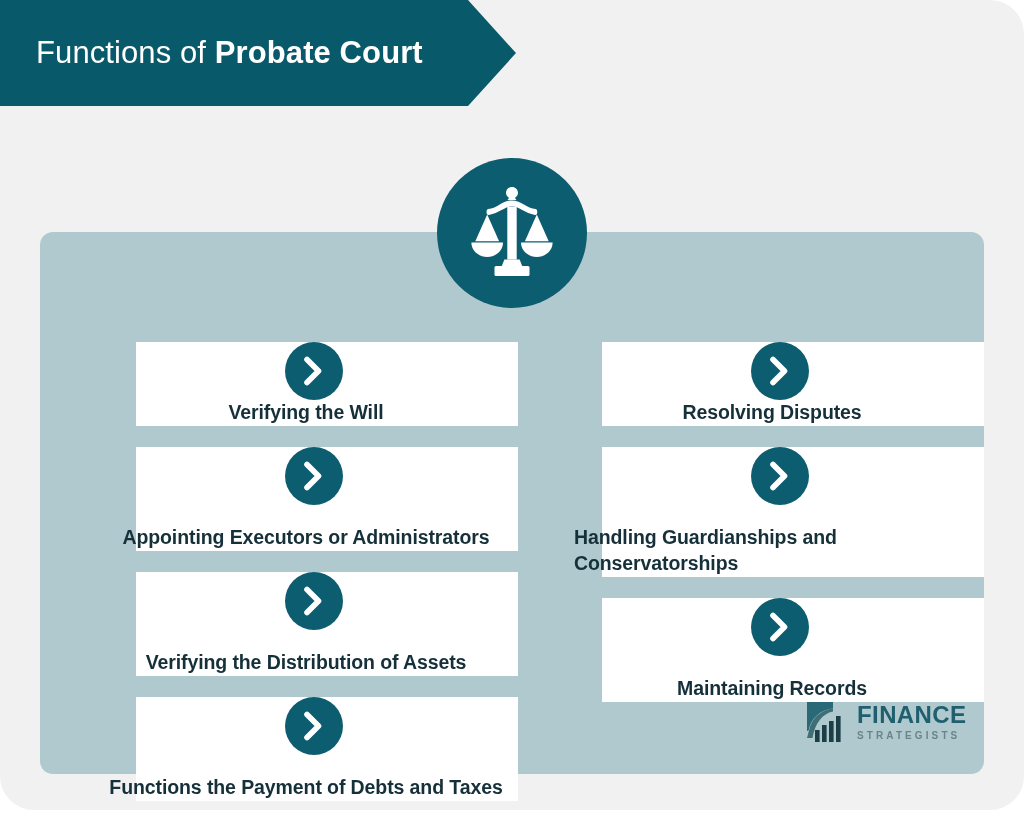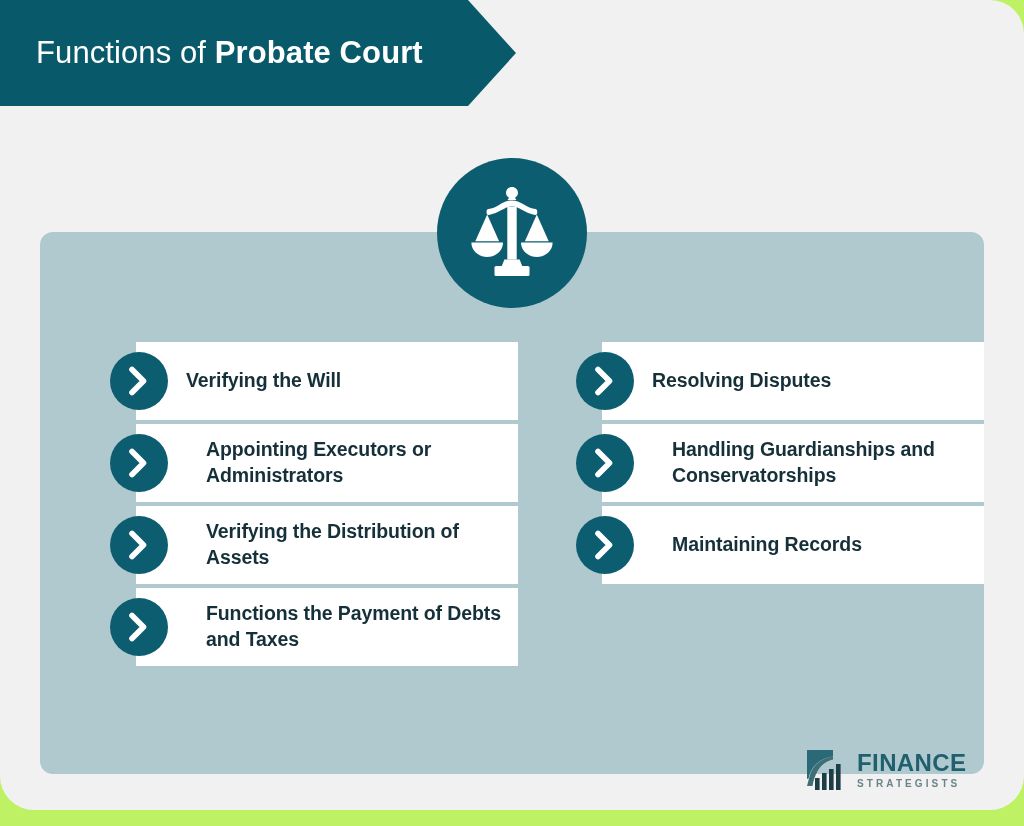--- a/index.html
+++ b/index.html
@@ -11,21 +11,21 @@
     width: 1024px;
     height: 826px;
     overflow: hidden;
     font-family: "Liberation Sans", sans-serif;
   }
 
   #canvas {
     position: relative;
     width: 1024px;
     height: 826px;
-    background: #bef264;
+    background: #ffffff;
     overflow: hidden;
   }
 
   
   #page-sheet {
     position: absolute;
     left: 0;
     top: 0;
     width: 1024px;
     height: 810px;
@@ -100,24 +100,25 @@
   .column {
     position: absolute;
     top: 110px;
     width: 428px;
   }
   .column.left  { left: 50px; }
   .column.right { left: 516px; }
 
   .list-item {
     position: relative;
-    margin-bottom: 4px;
+    margin-bottom: 21px;
     min-height: 78px;
     display: flex;
     align-items: center;
+    flex-direction: column;
   }
   .card {
     position: absolute;
     left: 46px;
     top: 0;
     right: 0;
     bottom: 0;
     background: #ffffff;
   }
   .chev-circle {
@@ -155,21 +156,20 @@
 
   
   #brand-logo {
     position: absolute;
     left: 806px;
     top: 698px;
     width: 162px;
     height: 48px;
     display: flex;
     align-items: center;
-    margin-top: 48px;
   }
   #brand-mark {
     width: 44px;
     height: 44px;
     flex: 0 0 auto;
   }
   #brand-text {
     margin-left: 7px;
     display: flex;
     flex-direction: column;

